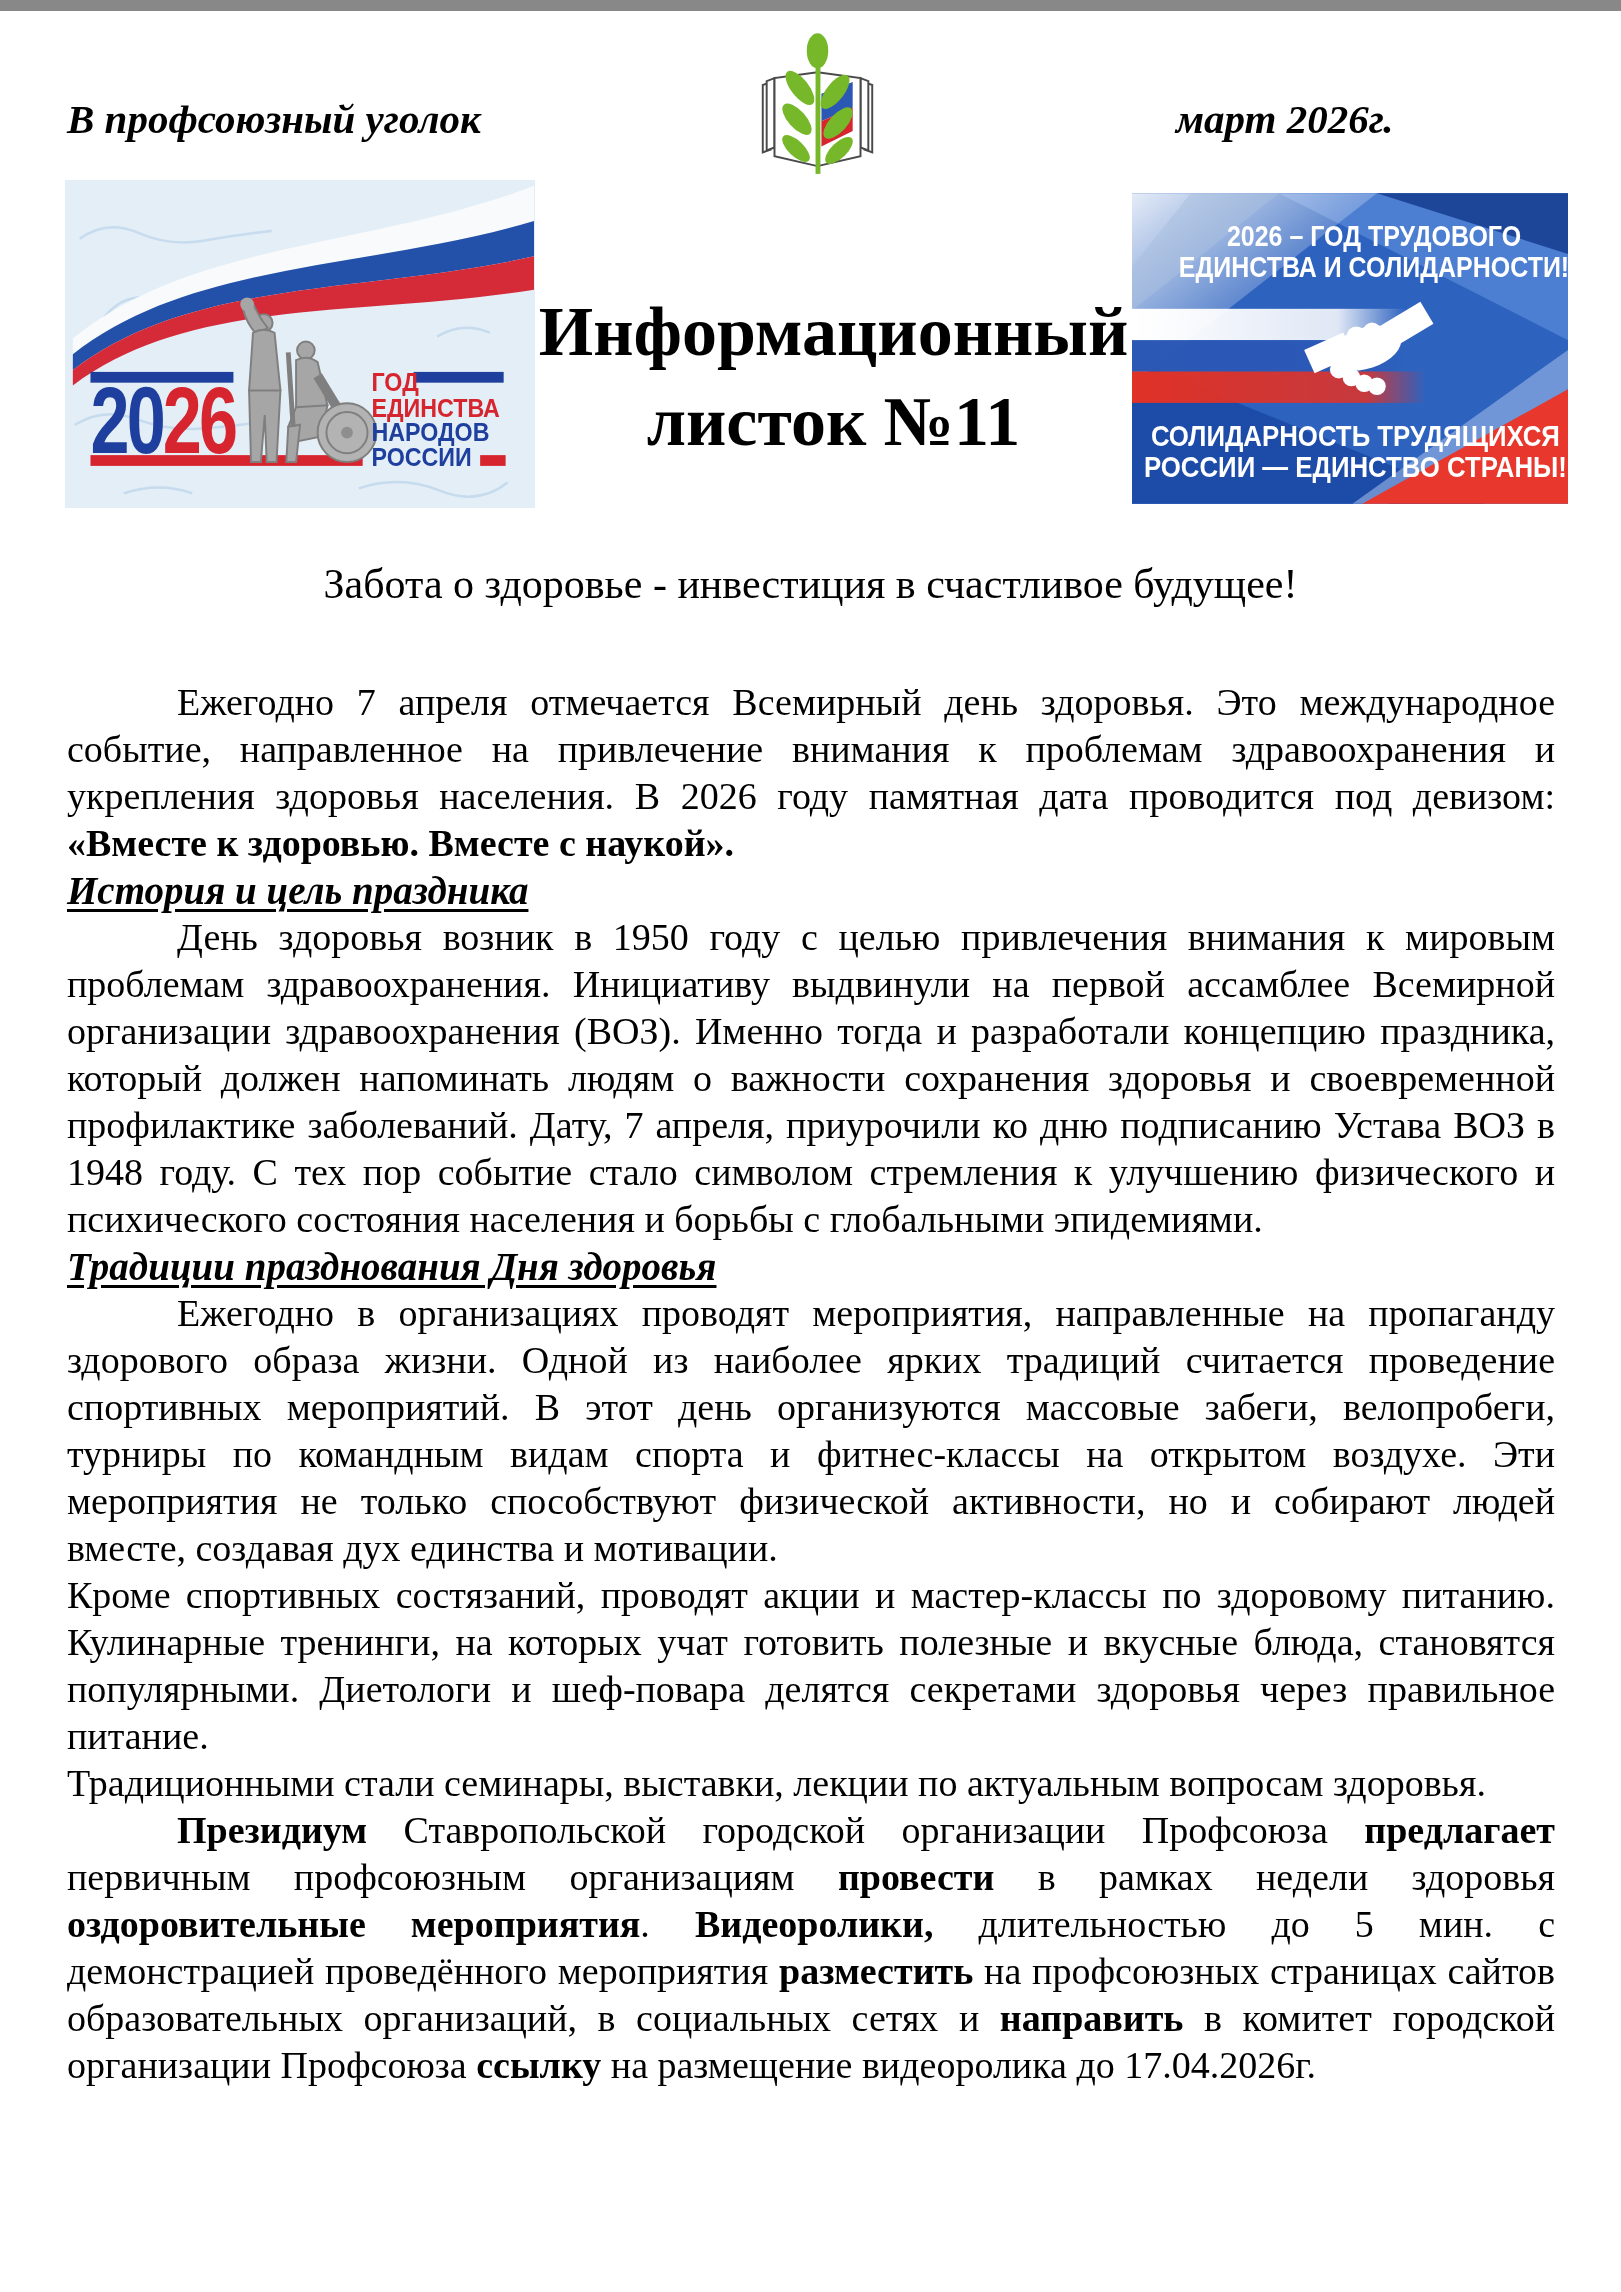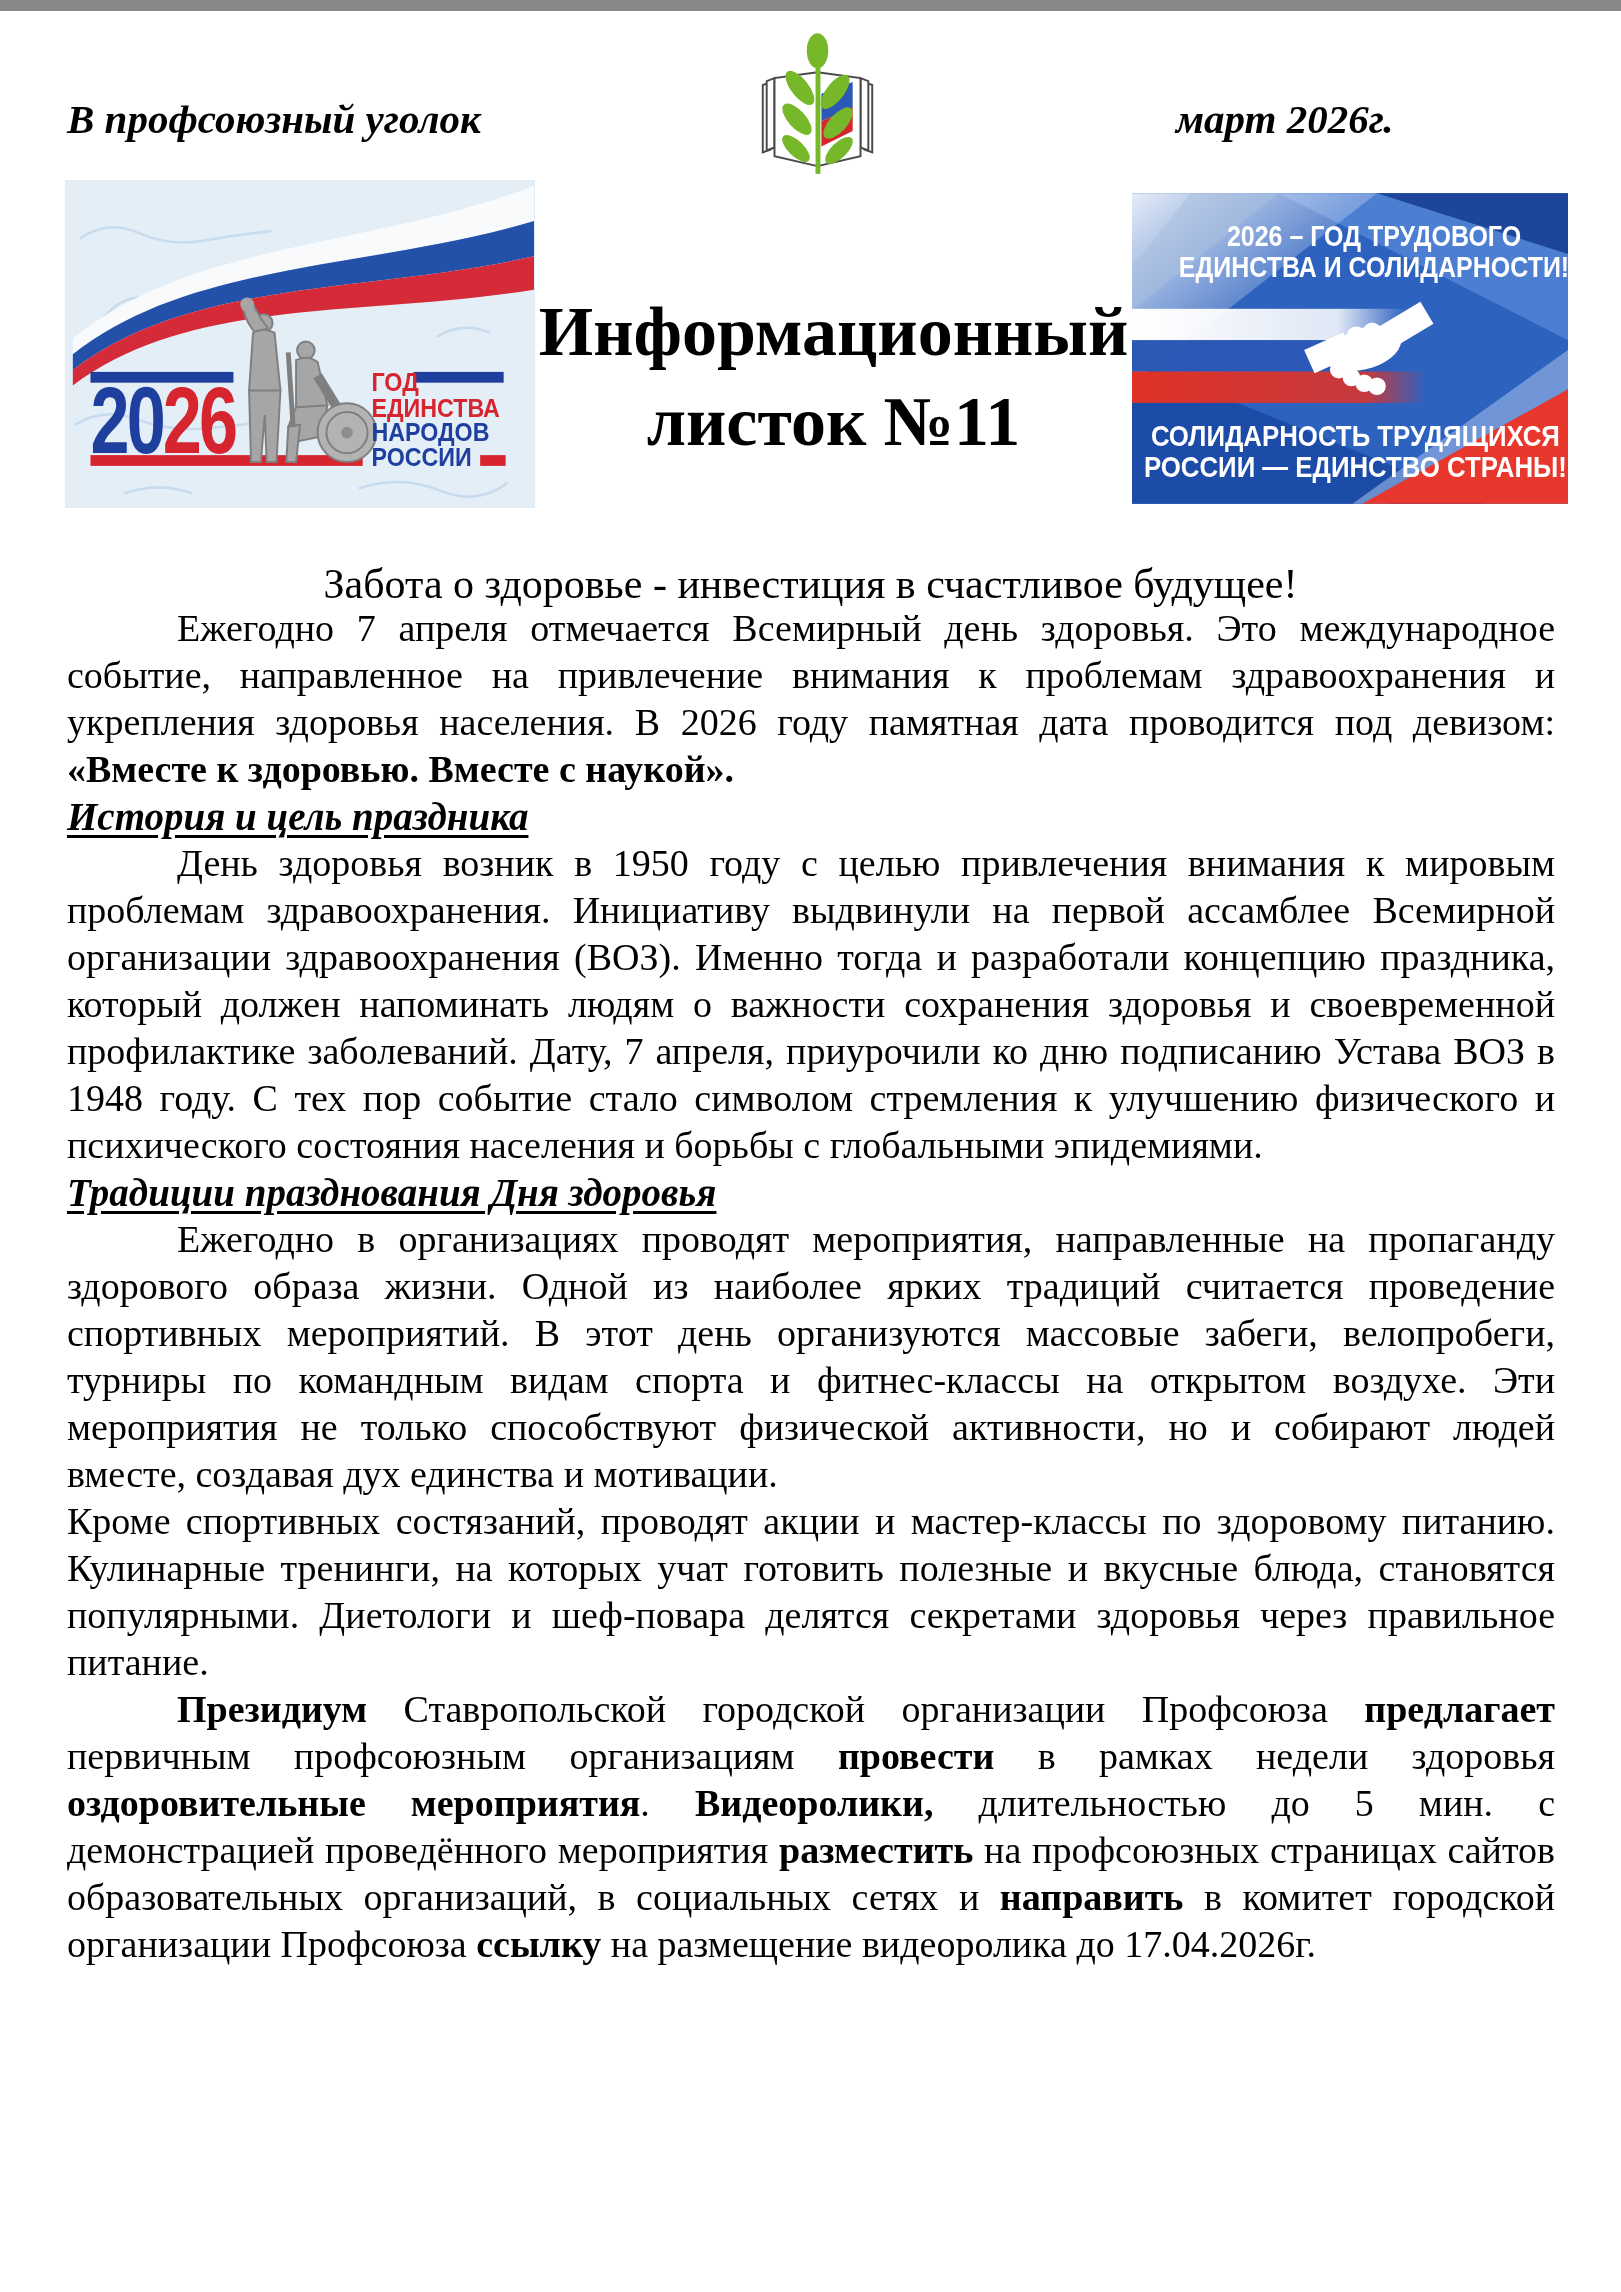--- a/index.html
+++ b/index.html
@@ -10,21 +10,21 @@
   .hdr-right{position:absolute;left:1176px;top:84px;font-size:41px;font-weight:bold;font-style:italic;white-space:nowrap;}
   .hdr-logo{position:absolute;left:753px;top:21.6px;width:129px;height:145px;}
   
   .banner-left{position:absolute;left:65px;top:169px;width:470px;height:328px;}
   .banner-right{position:absolute;left:1132px;top:182px;width:436px;height:311px;text-align:right;}
   .title-block{position:absolute;left:535px;top:276px;width:597px;text-align:center;
                font-size:70px;line-height:90px;font-weight:bold;}
   
   .headline{position:absolute;left:0;top:549px;width:100%;text-align:center;
             font-size:42px;font-weight:normal;margin:0;}
-  .article-body{position:absolute;left:67px;top:594px;width:1488px;
+  .article-body{position:absolute;left:67px;top:668px;width:1488px;
                 font-size:38px;line-height:47px;text-align:justify;}
   .article-body p{margin:0;}
   .article-body p.indent{text-indent:110px;}
   .article-body h3{margin:0;font-size:39px;line-height:47px;font-weight:bold;font-style:italic;
                    text-align:left;text-decoration:underline;text-decoration-thickness:2.9px;text-underline-offset:4.9px;}
   .article-body b{font-weight:bold;}
   svg{display:block;}
 </style>
 </head>
 <body>
@@ -189,17 +189,18 @@
 
   <h2 class="headline">Забота о здоровье - инвестиция в счастливое будущее!</h2>
 
   <div class="article-body">
       <p class="para indent"><span>Ежегодно 7 апреля отмечается Всемирный день здоровья. Это международное событие, направленное на привлечение внимания к проблемам здравоохранения и укрепления здоровья населения. В 2026 году памятная дата проводится под девизом: </span><b>«Вместе к здоровью. Вместе с наукой».</b></p>
       <h3><span>История и цель праздника</span></h3>
       <p class="para indent"><span>День здоровья возник в 1950 году с целью привлечения внимания к мировым проблемам здравоохранения. Инициативу выдвинули на первой ассамблее Всемирной организации здравоохранения (ВОЗ). Именно тогда и разработали концепцию праздника, который должен напоминать людям о важности сохранения здоровья и своевременной профилактике заболеваний. Дату, 7 апреля, приурочили ко дню подписанию Устава ВОЗ в 1948 году. С тех пор событие стало символом стремления к улучшению физического и психического состояния населения и борьбы с глобальными эпидемиями.</span></p>
       <h3><span>Традиции празднования Дня здоровья</span></h3>
       <p class="para indent"><span>Ежегодно в организациях проводят мероприятия, направленные на пропаганду здорового образа жизни. Одной из наиболее ярких традиций считается проведение спортивных мероприятий. В этот день организуются массовые забеги, велопробеги, турниры по командным видам спорта и фитнес-классы на открытом воздухе. Эти мероприятия не только способствуют физической активности, но и собирают людей вместе, создавая дух единства и мотивации.</span></p>
       <p class="para"><span>Кроме спортивных состязаний, проводят акции и мастер-классы по здоровому питанию. Кулинарные тренинги, на которых учат готовить полезные и вкусные блюда, становятся популярными. Диетологи и шеф-повара делятся секретами здоровья через правильное питание.</span></p>
+      <p class="para"><span>Традиционными стали семинары, выставки, лекции по актуальным вопросам здоровья.</span></p>
       <p class="para indent"><b>Президиум</b><span> Ставропольской городской организации Профсоюза </span><b>предлагает</b><span> первичным профсоюзным организациям </span><b>провести</b><span> в рамках недели здоровья </span><b>оздоровительные мероприятия</b><span>. </span><b>Видеоролики,</b><span> длительностью до 5 мин. с демонстрацией проведённого мероприятия </span><b>разместить</b><span> на профсоюзных страницах сайтов образовательных организаций, в социальных сетях и </span><b>направить</b><span> в комитет городской организации Профсоюза </span><b>ссылку</b><span> на размещение видеоролика до 17.04.2026г.</span></p>
     </div>
 
 </div>
 
 
 </body></html>

